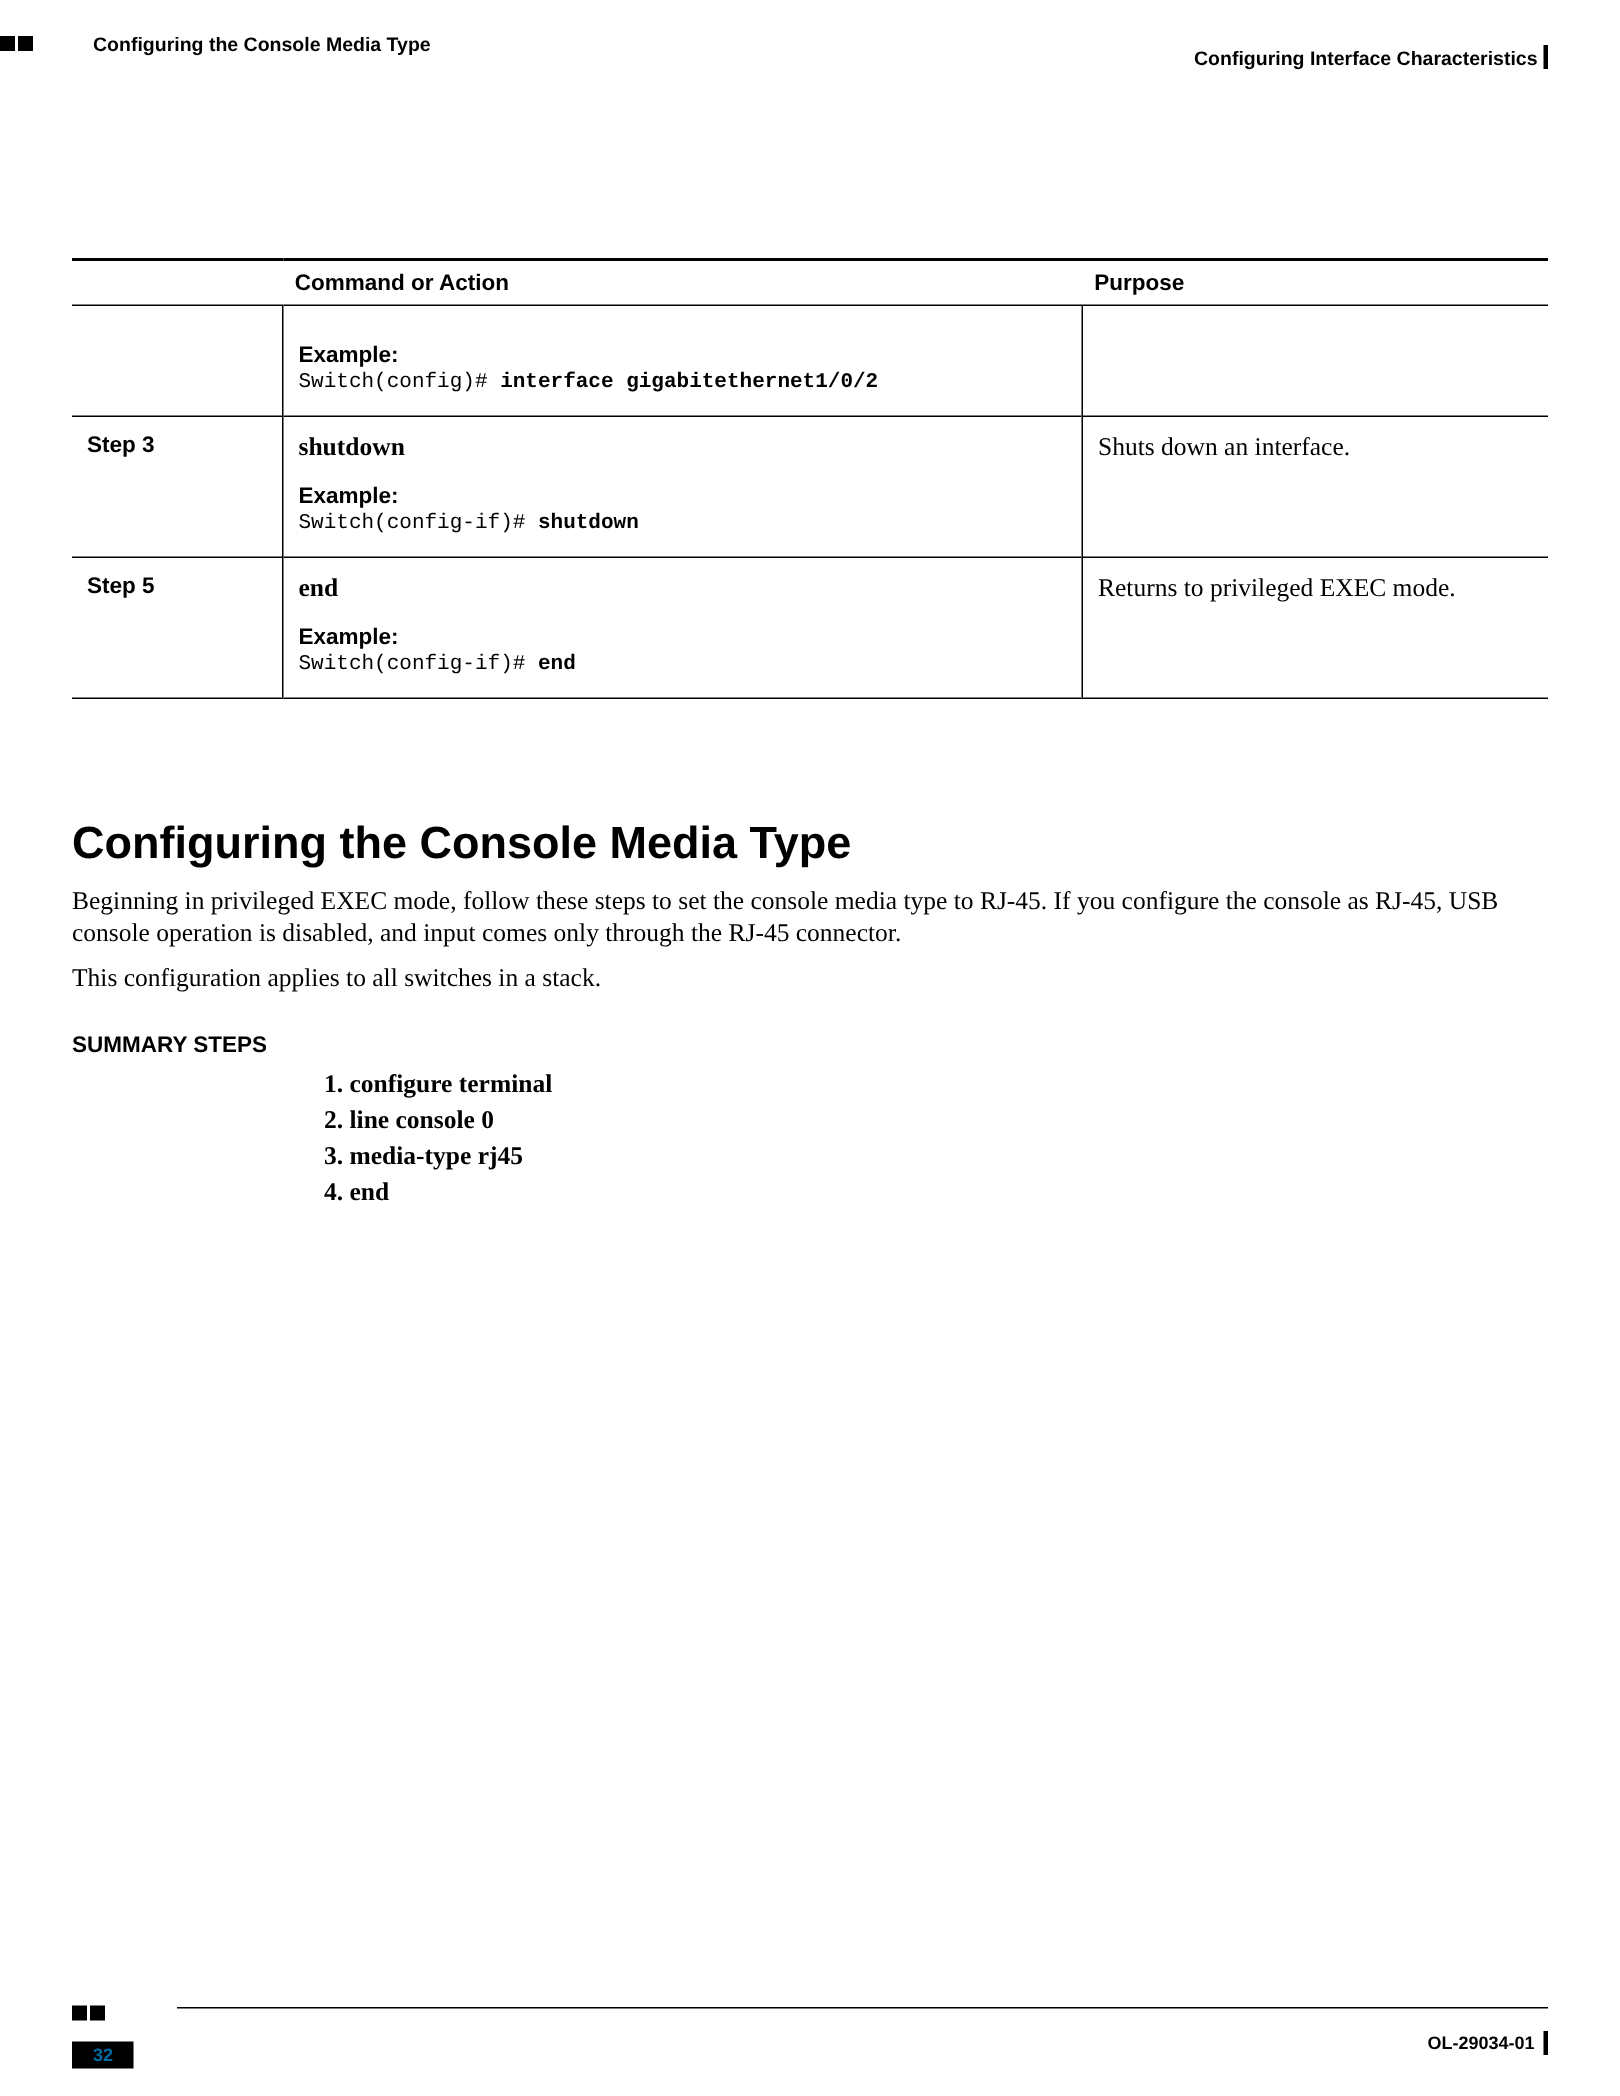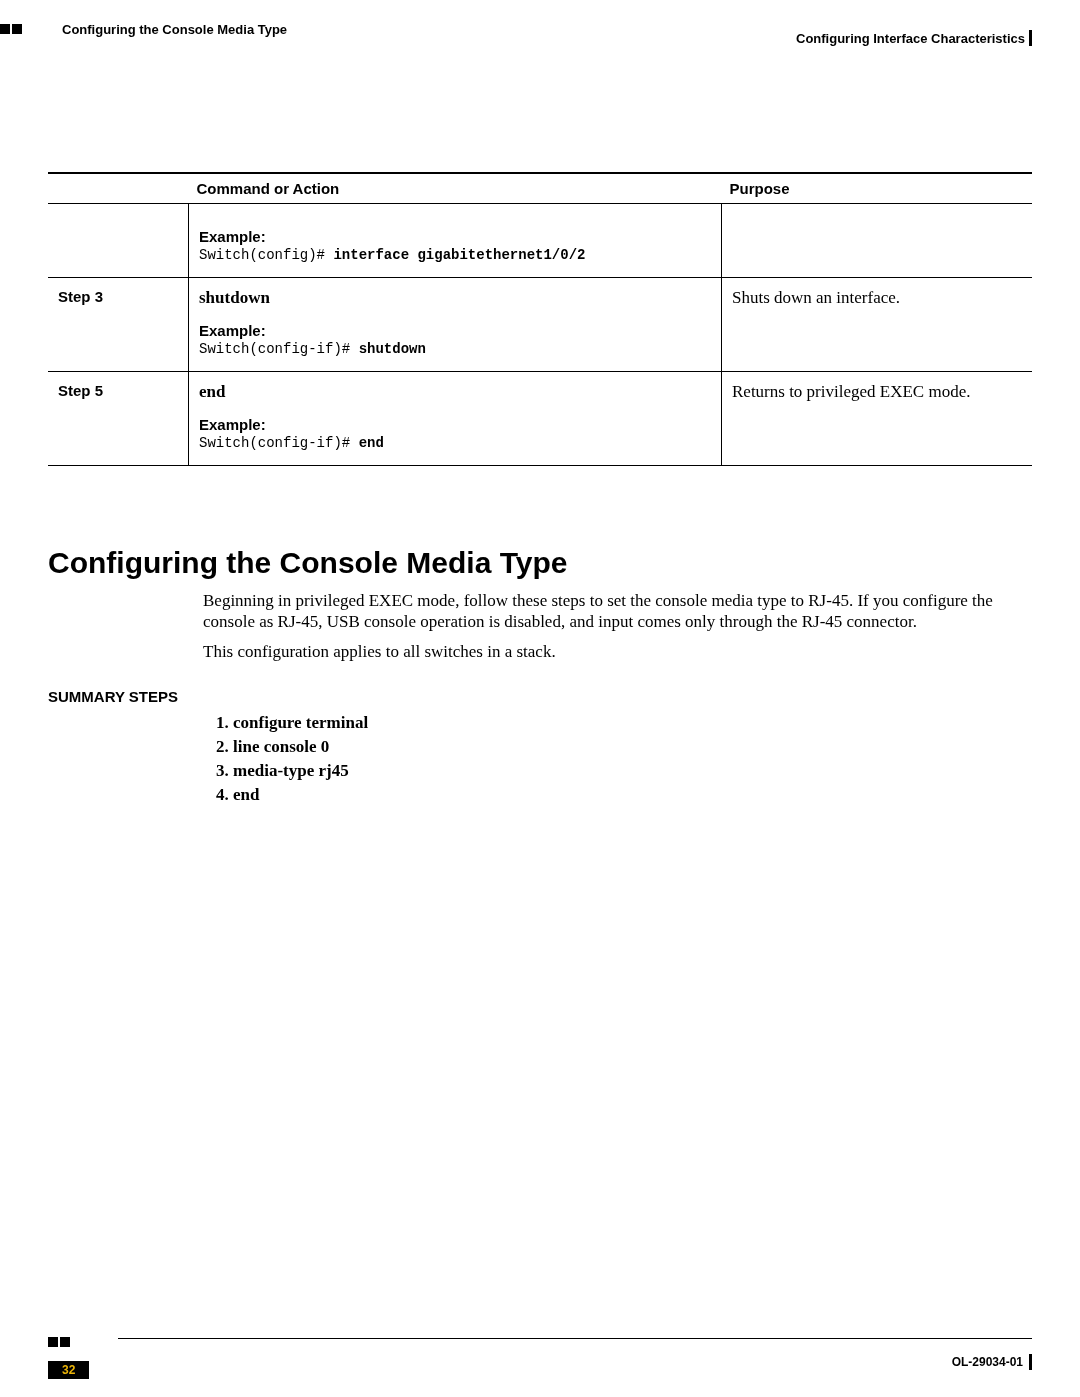--- a/index.html
+++ b/index.html
@@ -133,21 +133,20 @@
   }
 
   
   .section-heading {
     font-family: Arial, Helvetica, sans-serif;
     font-weight: bold;
     font-size: 30px;
     margin-top: 80px;
   }
   .section-body {
-    margin-left: 155px;
     font-family: "Times New Roman", Times, serif;
     font-size: 17px;
     margin-top: 10px;
   }
   .section-body p {
     margin: 0 0 8px 0;
     line-height: 1.25;
   }
   .summary-steps-label {
     font-family: Arial, Helvetica, sans-serif;
@@ -190,21 +189,21 @@
     padding-top: 4px;
   }
   .footer-row {
     display: flex;
     justify-content: space-between;
     align-items: center;
     margin-top: 6px;
   }
   .page-num-box {
     background: #000;
-    color: #eab308;
+    color: #0369a1;
     font-family: Arial, Helvetica, sans-serif;
     font-weight: bold;
     font-size: 12px;
     padding: 2px 14px;
     display: inline-block;
     margin-top: 16px;
   }
   .doc-id {
     font-family: Arial, Helvetica, sans-serif;
     font-weight: bold;

